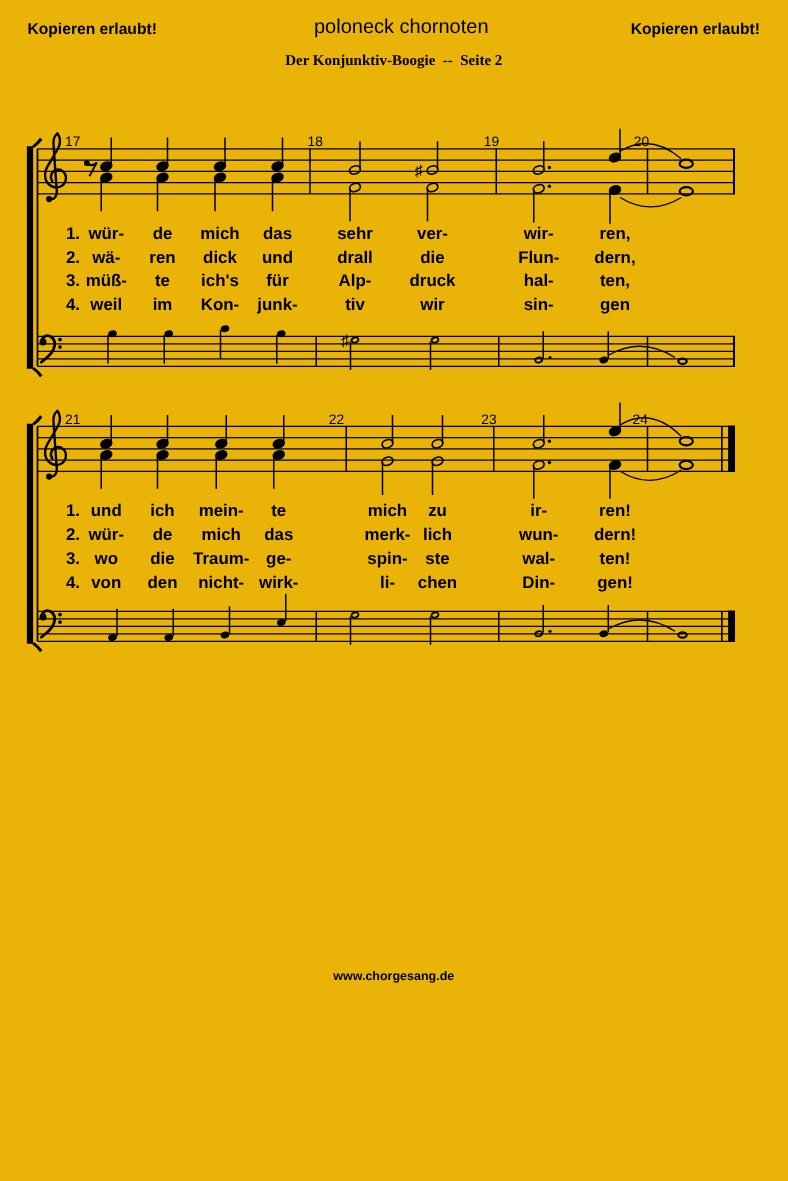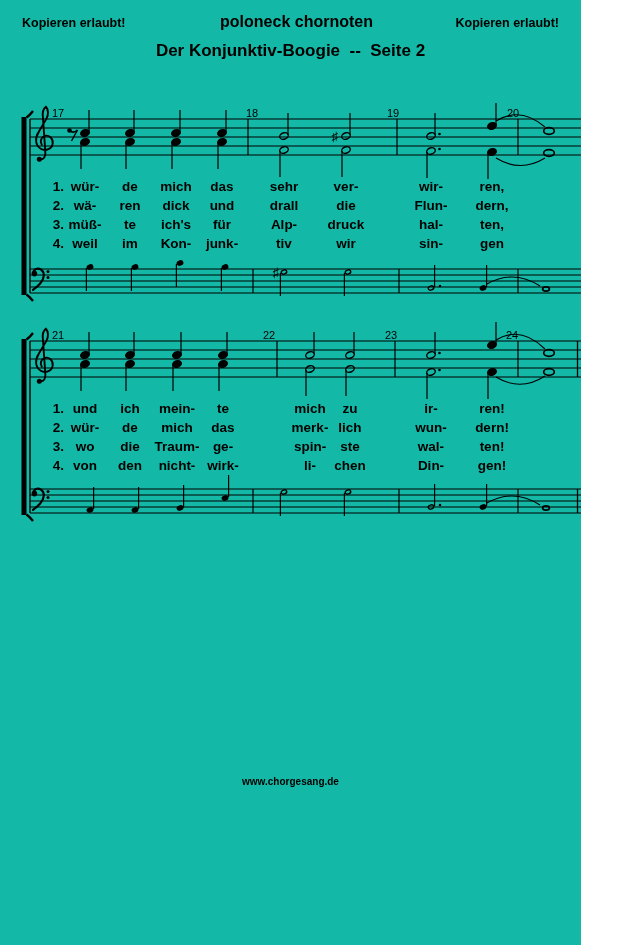--- a/index.html
+++ b/index.html
@@ -1,21 +1,21 @@
 <!DOCTYPE html>
 <html><head>
 <meta charset="utf-8">
 <style>
   html,body{margin:0;padding:0;background:#fff;}
-  .sheet{position:relative;width:581px;height:945px;background:#14b8a6;
+  .sheet{position:relative;width:630px;height:945px;background:#eab308;
          font-family:"Liberation Sans","DejaVu Sans",sans-serif;color:#000;overflow:hidden;}
   .hdr-left{position:absolute;left:22px;top:16px;font-size:12.5px;font-weight:bold;}
   .hdr-right{position:absolute;right:22px;top:16px;font-size:12.5px;font-weight:bold;}
-  .hdr-title{position:absolute;left:0;right:0;top:13px;text-align:center;font-size:16px;font-weight:bold;margin-left:12px;}
-  .hdr-sub{position:absolute;left:0;right:0;top:41px;text-align:center;font-size:17px;font-weight:bold;}
+  .hdr-title{position:absolute;left:0;right:0;top:13px;text-align:center;font-size:16px;font-weight:normal;margin-left:12px;}
+  .hdr-sub{position:absolute;left:0;right:0;top:41px;text-align:center;font-size:12px;font-weight:bold;font-family:Liberation Serif, serif;}
   .ftr{position:absolute;left:0;right:0;top:776px;text-align:center;font-size:10px;font-weight:bold;}
   svg#score{position:absolute;left:0;top:0;}
   svg text{font-family:"Liberation Sans","DejaVu Sans",sans-serif;}
 </style>
 </head>
 <body>
 
 <div class="sheet">
   <span class="hdr-left">Kopieren erlaubt!</span>
   <span class="hdr-title">poloneck chornoten</span>

